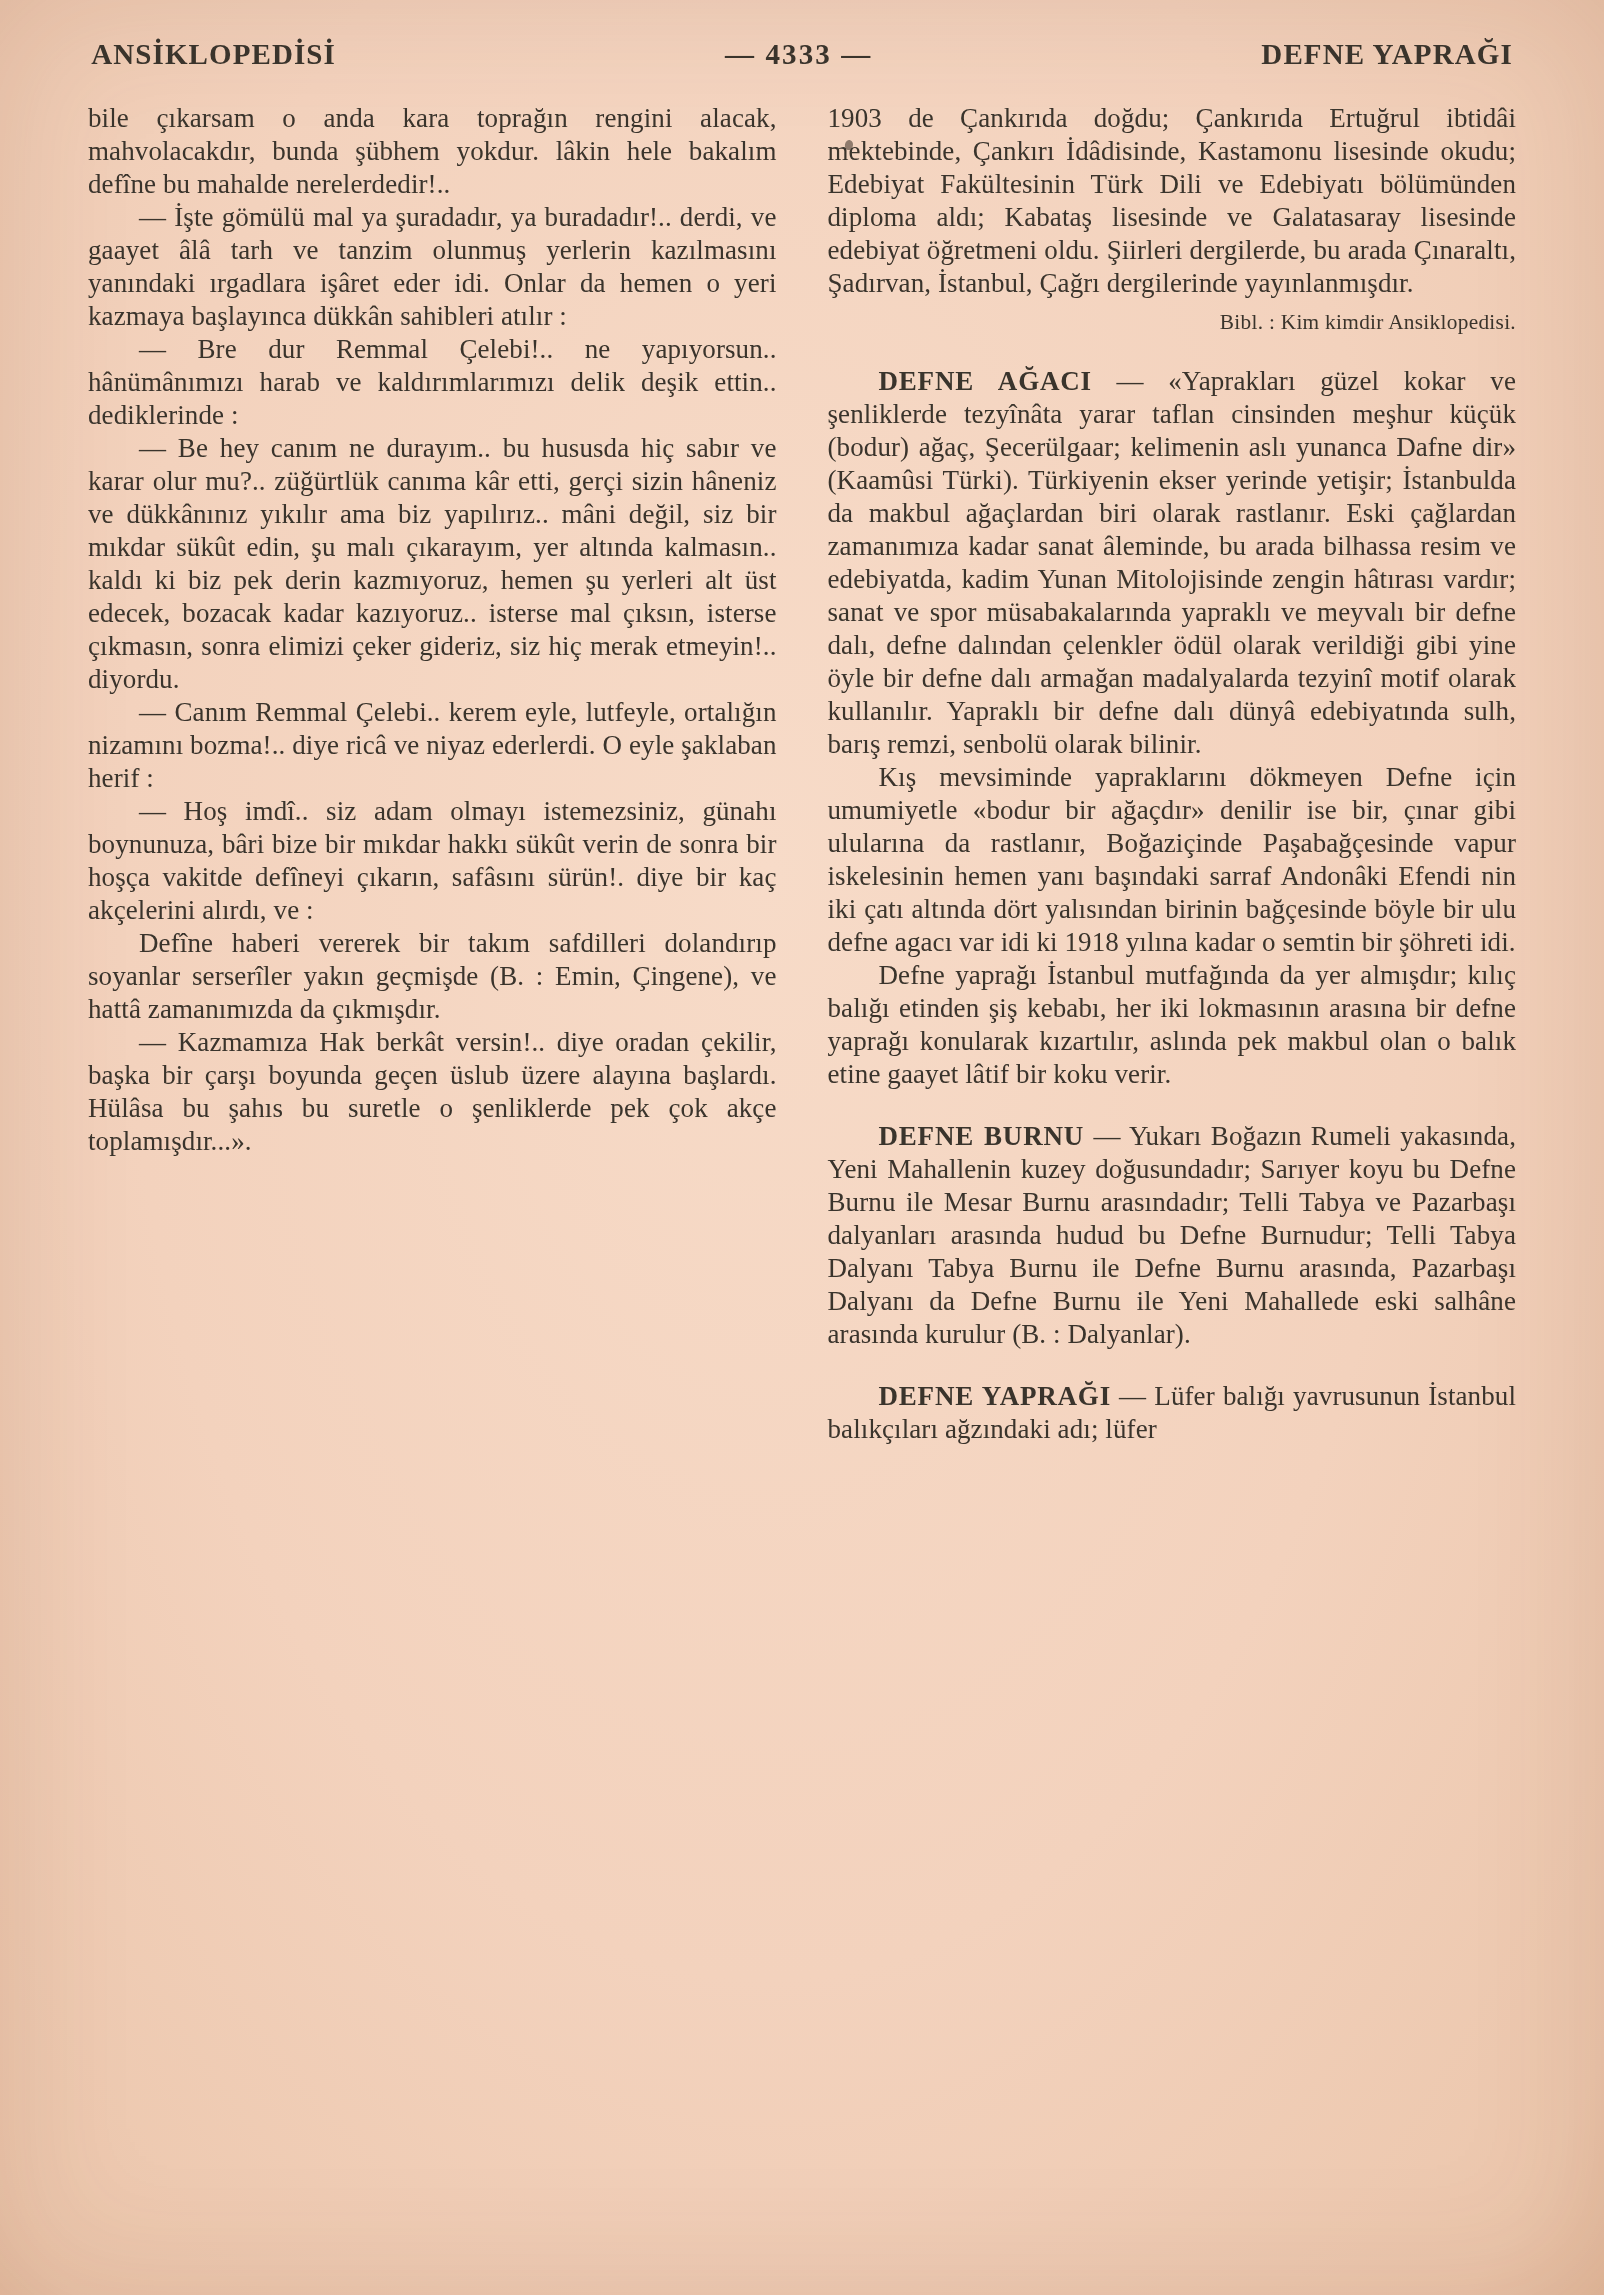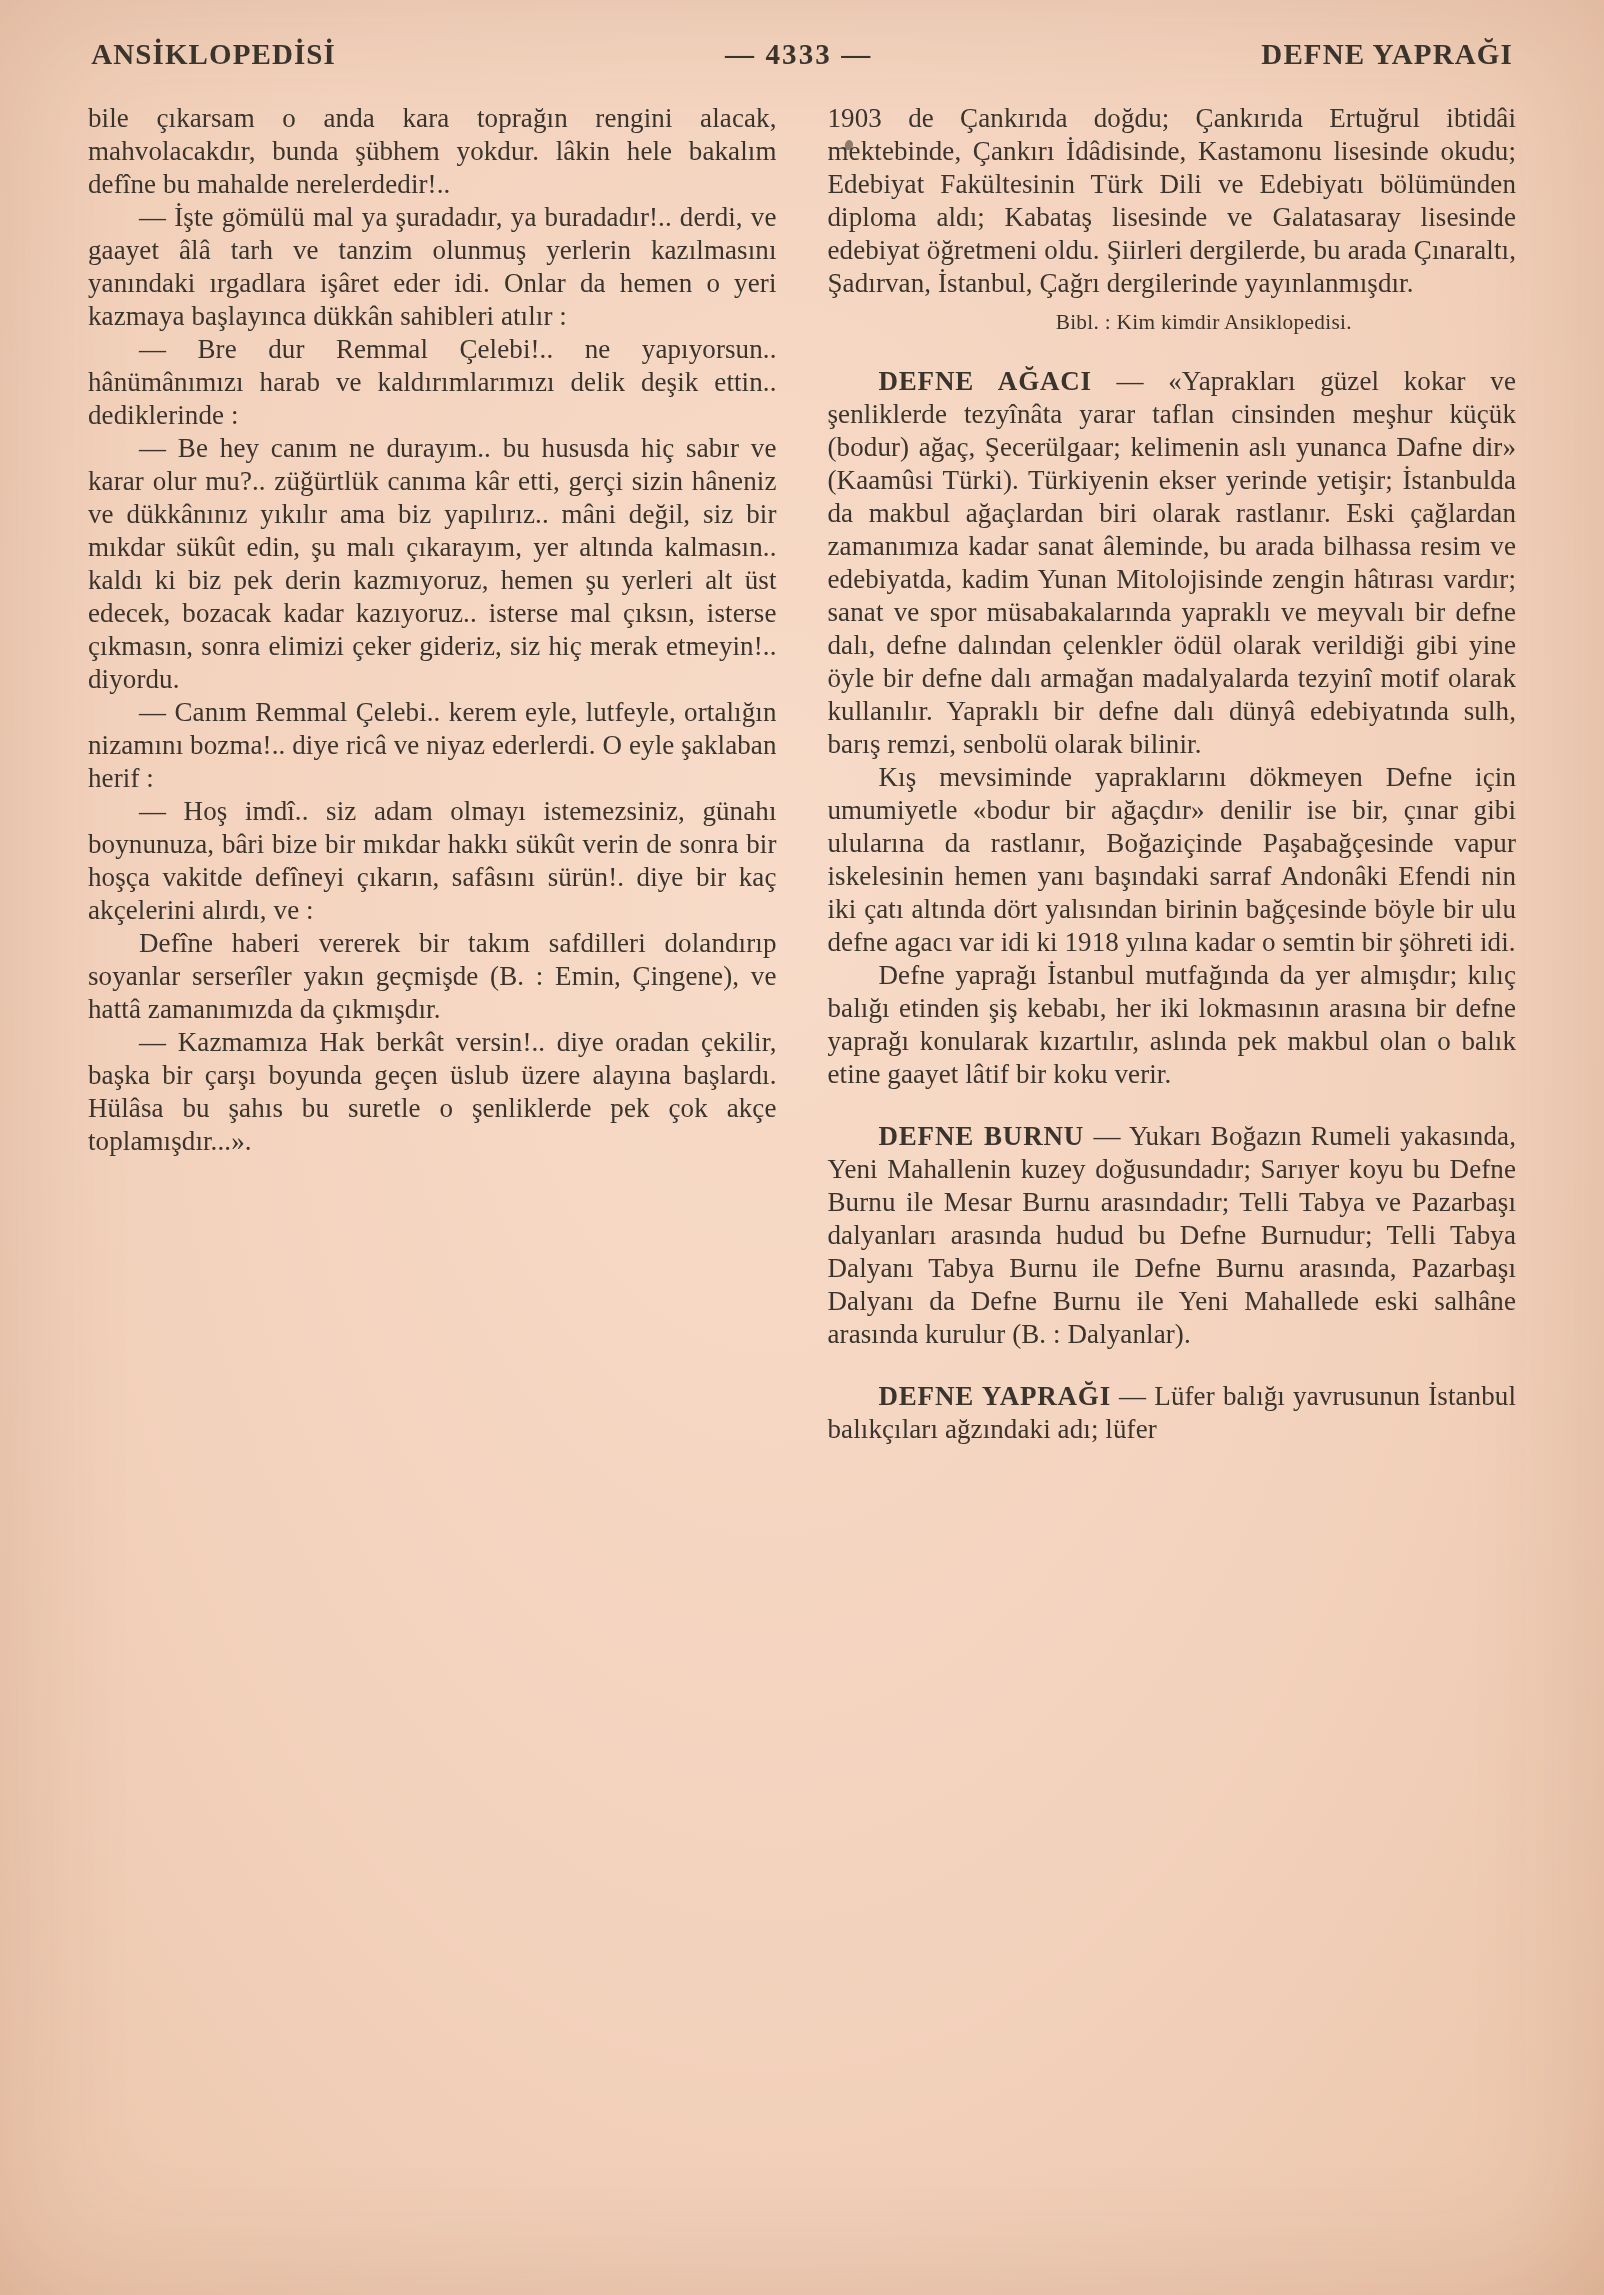--- a/index.html
+++ b/index.html
@@ -61,21 +61,21 @@
   .column p.entry { margin-top: 29px; }
   .column p .lead {
     font-weight: 700;
     letter-spacing: 0.8px;
   }
   .column p.bibl {
     font-size: 21.3px;
     line-height: 27px;
     margin: 8.5px 0 11.7px 0;
     text-indent: 64px;
-    text-align: center;
+    text-align: right;
     letter-spacing: 0.3px;
   }
 </style>
 </head>
 <body>
 
 <div class="page">
 
   <header class="page-header">
     <span class="hdr-left">ANSİKLOPEDİSİ</span>

